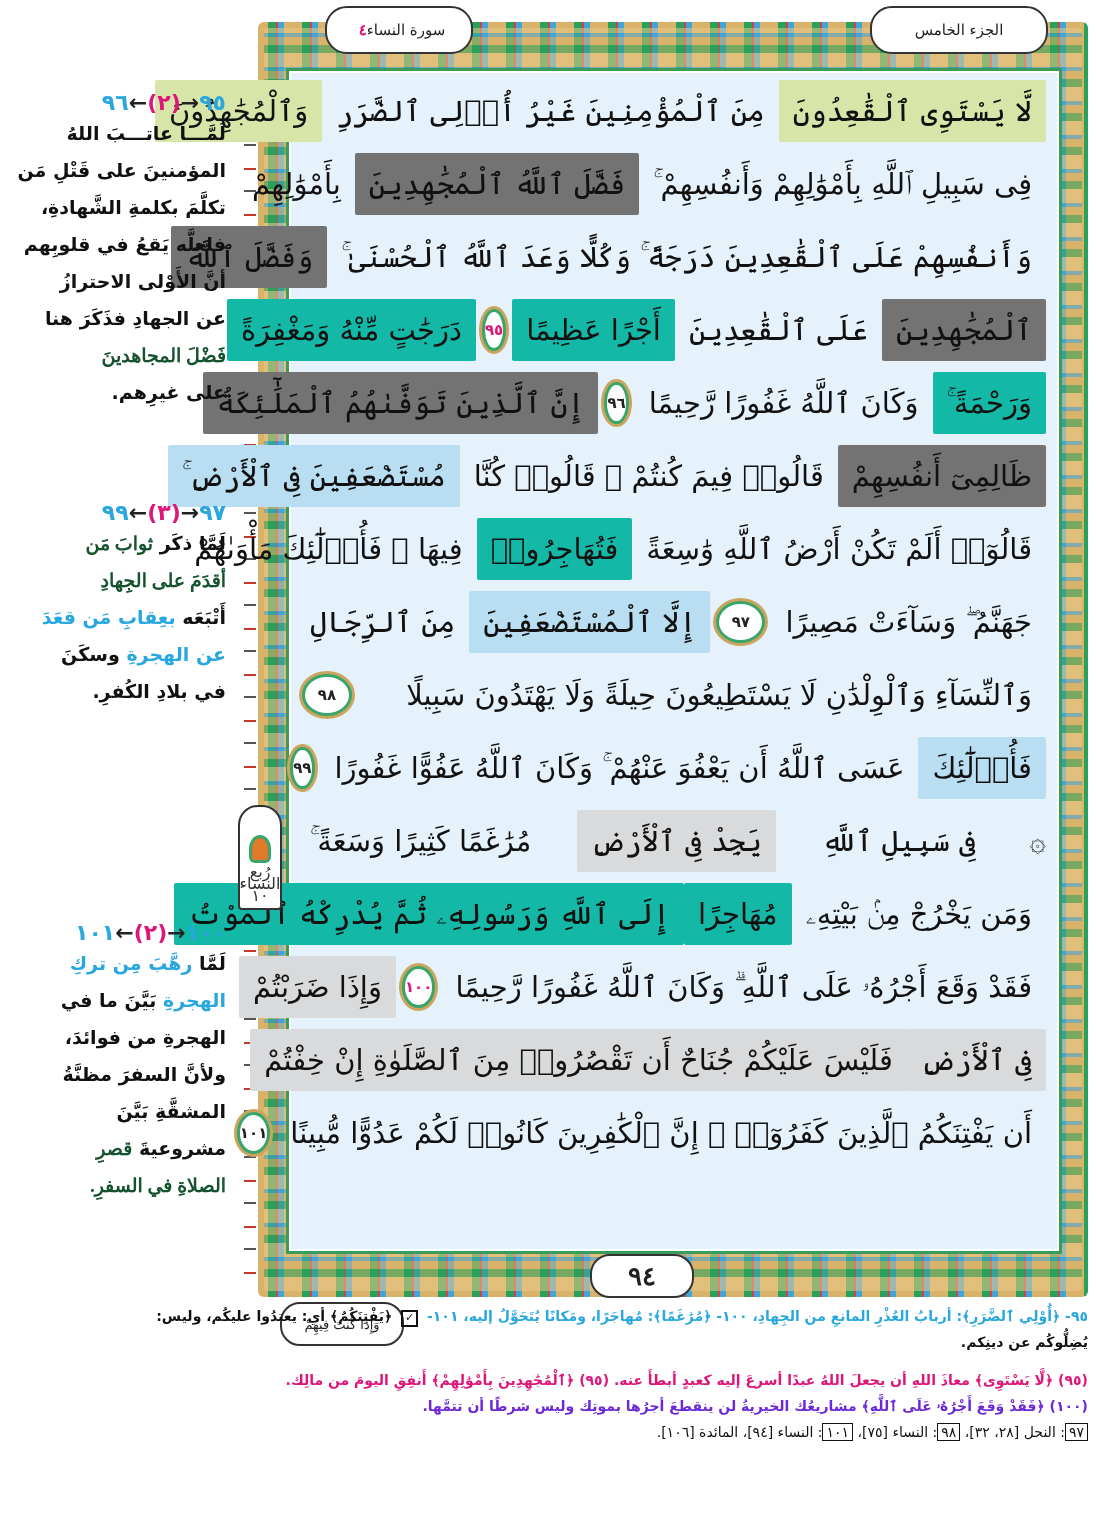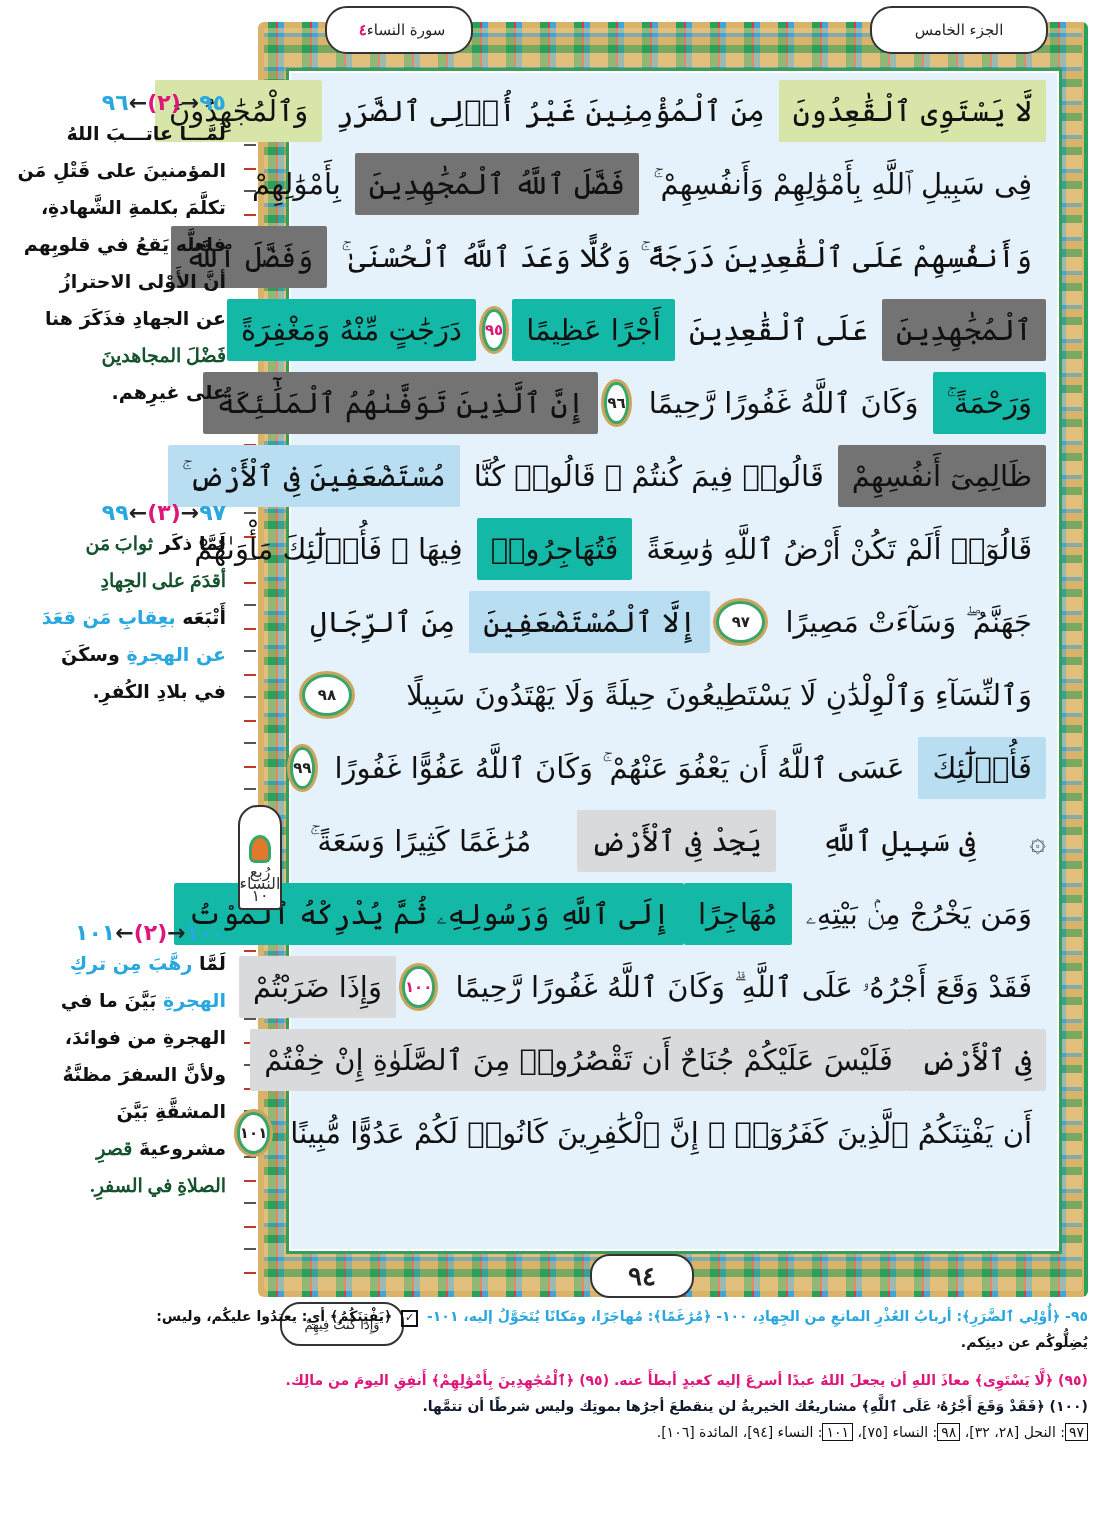--- a/index.html
+++ b/index.html
@@ -53,21 +53,21 @@
   .pink { color:#14532d;font-family:Liberation Serif, serif; }
   .cyan { color:#29a8e0; }
   .margin-arrows { position:absolute; left:244px; top:100px; width:12px; height:1180px; z-index:1;
      background: repeating-linear-gradient(180deg, transparent 0 22px, #c0392b 22px 24px, transparent 24px 44px, #555 44px 46px); }
   .footnotes { position:absolute; left:0; top:1300px; width:1096px; z-index:3; font-family:"DejaVu Sans", sans-serif; }
   .fn-line { position:absolute; right:8px; font-size:14px; font-weight:bold; white-space:nowrap; }
   .fn-1 { top:8px; color:#29a8e0; }
   .fn-1 .blk { color:#111; }
   .fn-2 { top:34px; color:#111; }
   .fn-3 { top:72px; color:#e0157a; }
-  .fn-4 { top:98px; color:#0f172a; }
+  .fn-4 { top:98px; color:#6d28d9; }
   .fn-5 { top:124px; color:#111; font-weight:normal; }
   .boxed { border:1.5px solid #111; padding:0 3px; }
   .check-icon { display:inline-block; width:13px; height:13px; border:2px solid #111; font-size:11px; line-height:12px; text-align:center; color:#111; margin:0 4px; }
 </style>
 </head>
 <body>
 
 <div class="ornate-frame"></div>
 <div class="margin-arrows"></div>
 

